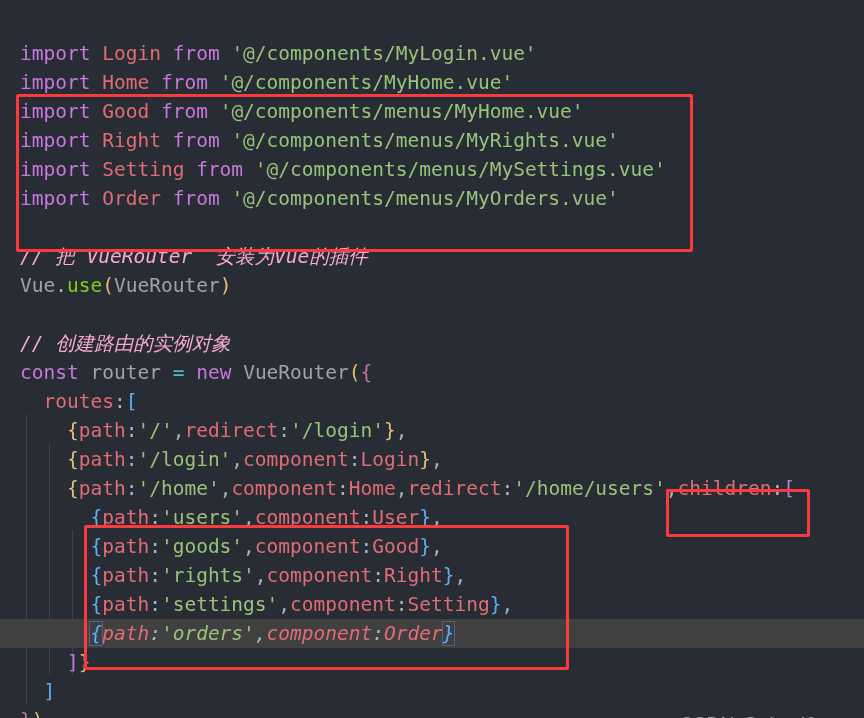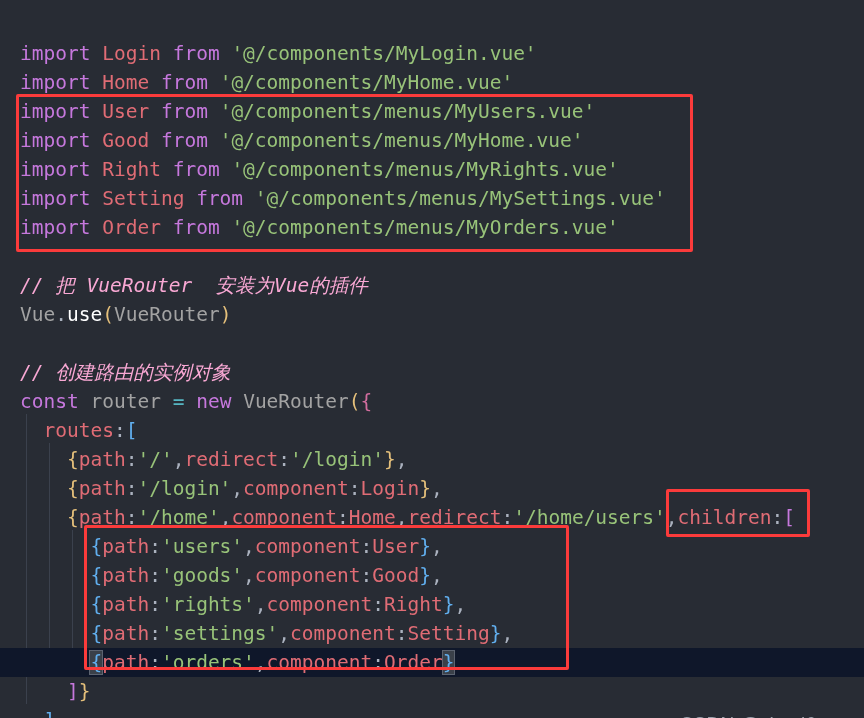--- a/index.html
+++ b/index.html
@@ -31,28 +31,29 @@
   .line {
     position: relative;
     height: 29px;
     line-height: 29px;
     font-size: 19.5px;
     white-space: pre;
     padding-left: 20px;
     letter-spacing: 0px;
   }
   .line.current {
-    background: #0f172a;
+    background: #404040;
+    font-style: italic;
   }
   
   .kw      { color: #c678dd; }      
   .ident   { color: #e06c75; }      
   .str     { color: #98c379; }      
   .fn      { color: #a3a3a3; }      
-  .method  { color: #ffffff; }      
+  .method  { color: #84cc16; }      
   .op      { color: #56b6c2; }      
   .punc    { color: #abb2bf; }      
   .comment { color: #f9a8d4; font-style: italic; }
   .br-p    { color: #c678dd; }      
   .br-b    { color: #61afef; }      
   .br-pink { color: #d16d9e; }
   .br-gold { color: #e5c07b; }
   .curly-y { color: #e5c07b; }
 
   .bracket-match {
@@ -104,21 +105,20 @@
   <div class="guide" style="left:26px; top:377px; height:290px;"></div>
   <div class="guide" style="left:49px; top:406px; height:232px;"></div>
   <div class="guide" style="left:72px; top:493px; height:145px;"></div>
 
   <div class="code-area">
 
     <div class="line"><span class="kw">import</span> <span class="ident">Login</span> <span class="kw">from</span> <span class="str">'@/components/MyLogin.vue'</span></div>
 
     <div class="line"><span class="kw">import</span> <span class="ident">Home</span> <span class="kw">from</span> <span class="str">'@/components/MyHome.vue'</span></div>
 
-    <div class="line"><span class="kw">import</span> <span class="ident">User</span> <span class="kw">from</span> <span class="str">'@/components/menus/MyUsers.vue'</span></div>
 
     <div class="line"><span class="kw">import</span> <span class="ident">Good</span> <span class="kw">from</span> <span class="str">'@/components/menus/MyHome.vue'</span></div>
 
     <div class="line"><span class="kw">import</span> <span class="ident">Right</span> <span class="kw">from</span> <span class="str">'@/components/menus/MyRights.vue'</span></div>
 
     <div class="line"><span class="kw">import</span> <span class="ident">Setting</span> <span class="kw">from</span> <span class="str">'@/components/menus/MySettings.vue'</span></div>
 
     <div class="line"><span class="kw">import</span> <span class="ident">Order</span> <span class="kw">from</span> <span class="str">'@/components/menus/MyOrders.vue'</span></div>
 
     <div class="line">&nbsp;</div>

